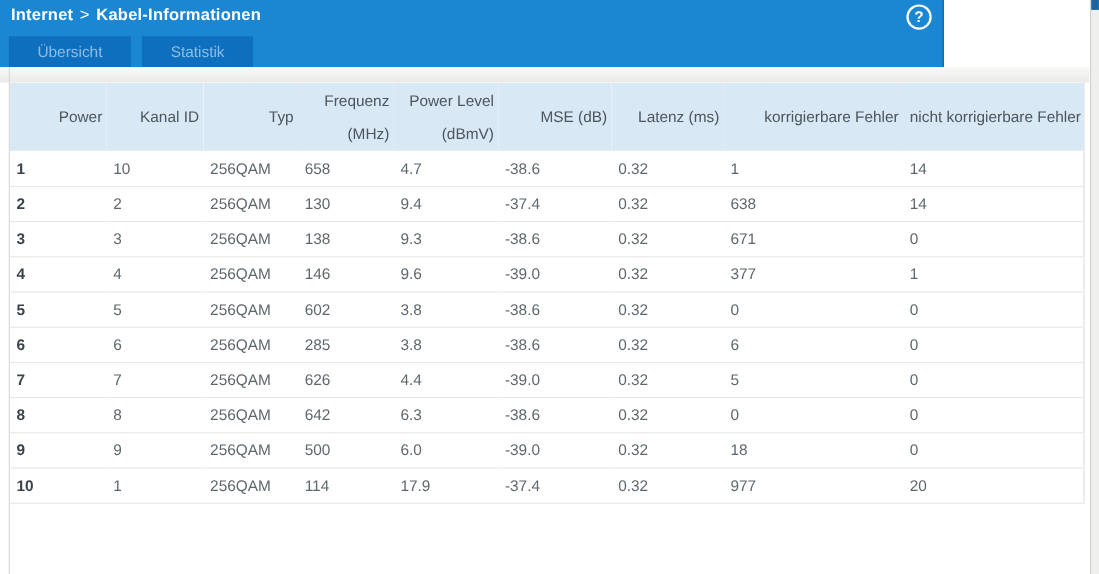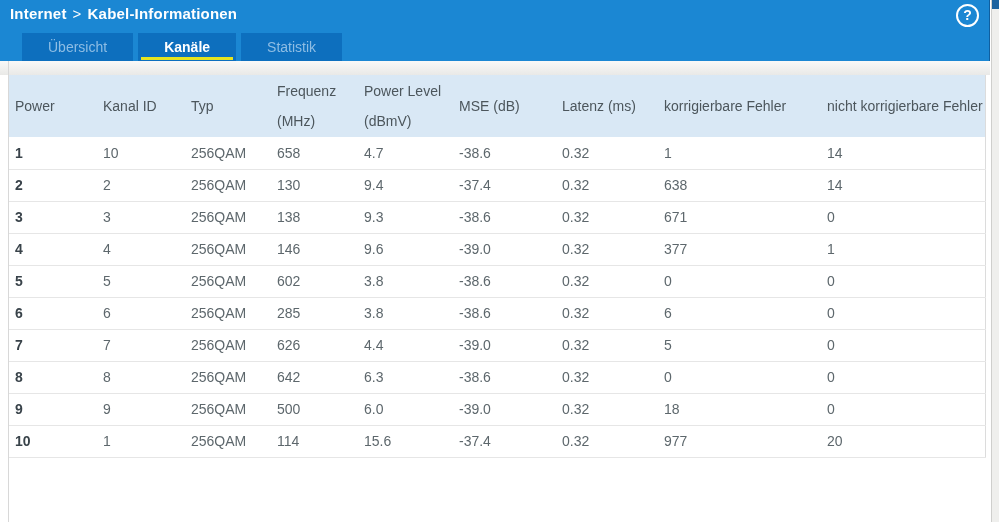--- a/index.html
+++ b/index.html
@@ -4,37 +4,37 @@
 <style>
   * { margin:0; padding:0; box-sizing:border-box; }
   html,body { width:999px; height:522px; }
   body {
     position:relative; overflow:hidden; background:#ffffff;
     font-family:"Liberation Sans", sans-serif;
   }
 
   
   .topbar {
-    position:absolute; top:0; left:0; width:990px; height:61px;
+    position:absolute; top:0; left:0; width:858px; height:61px;
     background:#1b87d3; border-right:1px solid #0f5fa0;
   }
   .breadcrumb {
     position:absolute; left:10px; top:5px; height:20px;
     color:#ffffff; font-size:15px; font-weight:600; letter-spacing:.2px;
   }
   .breadcrumb .sep { font-weight:400; padding:0 6px; }
   .help {
     position:absolute; right:10px; top:4px; width:23px; height:23px;
     border:2px solid #ffffff; border-radius:50%;
     color:#ffffff; font-size:14px; font-weight:700;
     text-align:center; line-height:19px; cursor:pointer;
   }
 
   
-  .tabs { position:absolute; left:22px; top:33px; display:flex; gap:5px;text-align:right; }
+  .tabs { position:absolute; left:8px; top:33px; display:flex; gap:10px;text-align:right; }
   .tab {
     position:relative; background:#0d6fbe; color:#8ebde4;
     height:28px; line-height:28px; padding:0 26px;
     font-size:14px; cursor:pointer; white-space:nowrap;
   }
   .tab.active { color:#ffffff; font-weight:700; }
   .tab.active::after {
     content:""; position:absolute; left:3px; right:3px; bottom:1px;
     height:3px; background:#e6e41f;
   }
@@ -50,21 +50,21 @@
   }
 
   
   .table-wrap { position:absolute; top:75px; left:9px; width:976px; }
   table {
     width:976px; border-collapse:collapse; table-layout:fixed;
     border-right:1px solid #dcdcdc;
   }
   th {
     background:#d9e8f5; height:62px; vertical-align:middle;
-    text-align:left; font-weight:400; font-size:14px; color:#4c565c;
+    text-align:right; font-weight:400; font-size:14px; color:#4c565c;
     padding:0 4px 0 6px; white-space:nowrap; overflow:hidden;
   }
   th div { line-height:30px; }
   td {
     height:32px; border-bottom:1px solid #e6e6e6;
     font-size:14px; color:#5d676c; padding:0 4px 0 6px;
     white-space:nowrap; overflow:hidden; background:#ffffff;
   }
   tr td:first-child { color:#39434a; font-weight:700; }
 
@@ -80,21 +80,20 @@
 </head>
 <body>
 
 <div class="topbar">
   <div class="breadcrumb">
     <span>Internet</span><span class="sep">&gt;</span><span>Kabel-Informationen</span>
   </div>
   <div class="help">?</div>
   <div class="tabs">
       <div class="tab">Übersicht</div>
-      <div class="tab active">Kanäle</div>
       <div class="tab">Statistik</div>
     </div>
 </div>
 
 <div class="band"></div>
 <div class="left-line"></div>
 
 <div class="table-wrap">
   <table>
     <colgroup>
@@ -239,21 +238,21 @@
           <td>-39.0</td>
           <td>0.32</td>
           <td>18</td>
           <td>0</td>
         </tr>
         <tr>
           <td>10</td>
           <td>1</td>
           <td>256QAM</td>
           <td>114</td>
-          <td>15.6</td>
+          <td>17.9</td>
           <td>-37.4</td>
           <td>0.32</td>
           <td>977</td>
           <td>20</td>
         </tr>
       </tbody>
   </table>
 </div>
 
 <div class="scrollbar">

